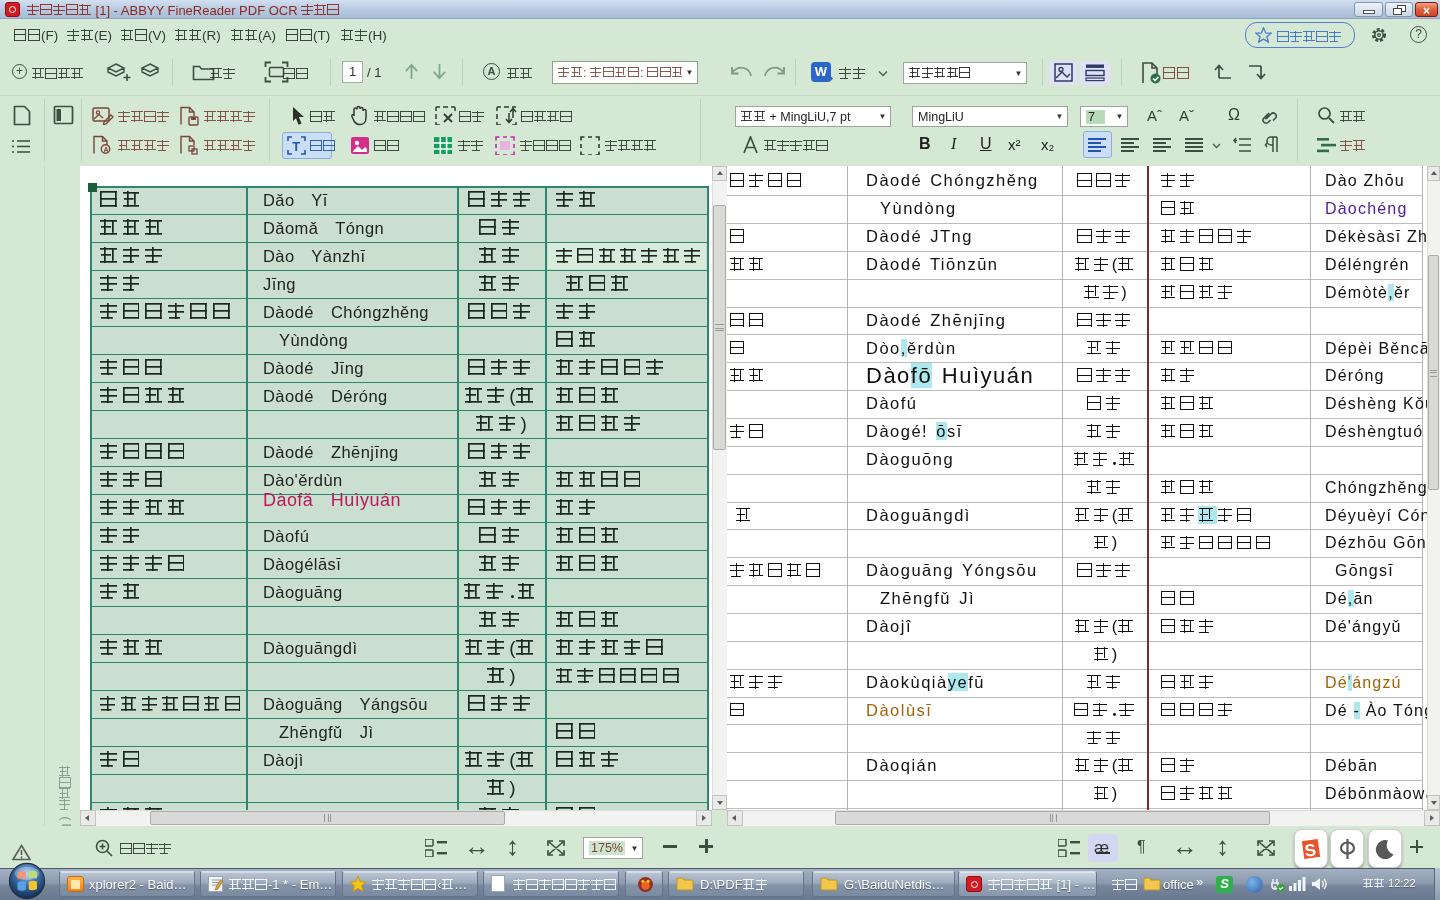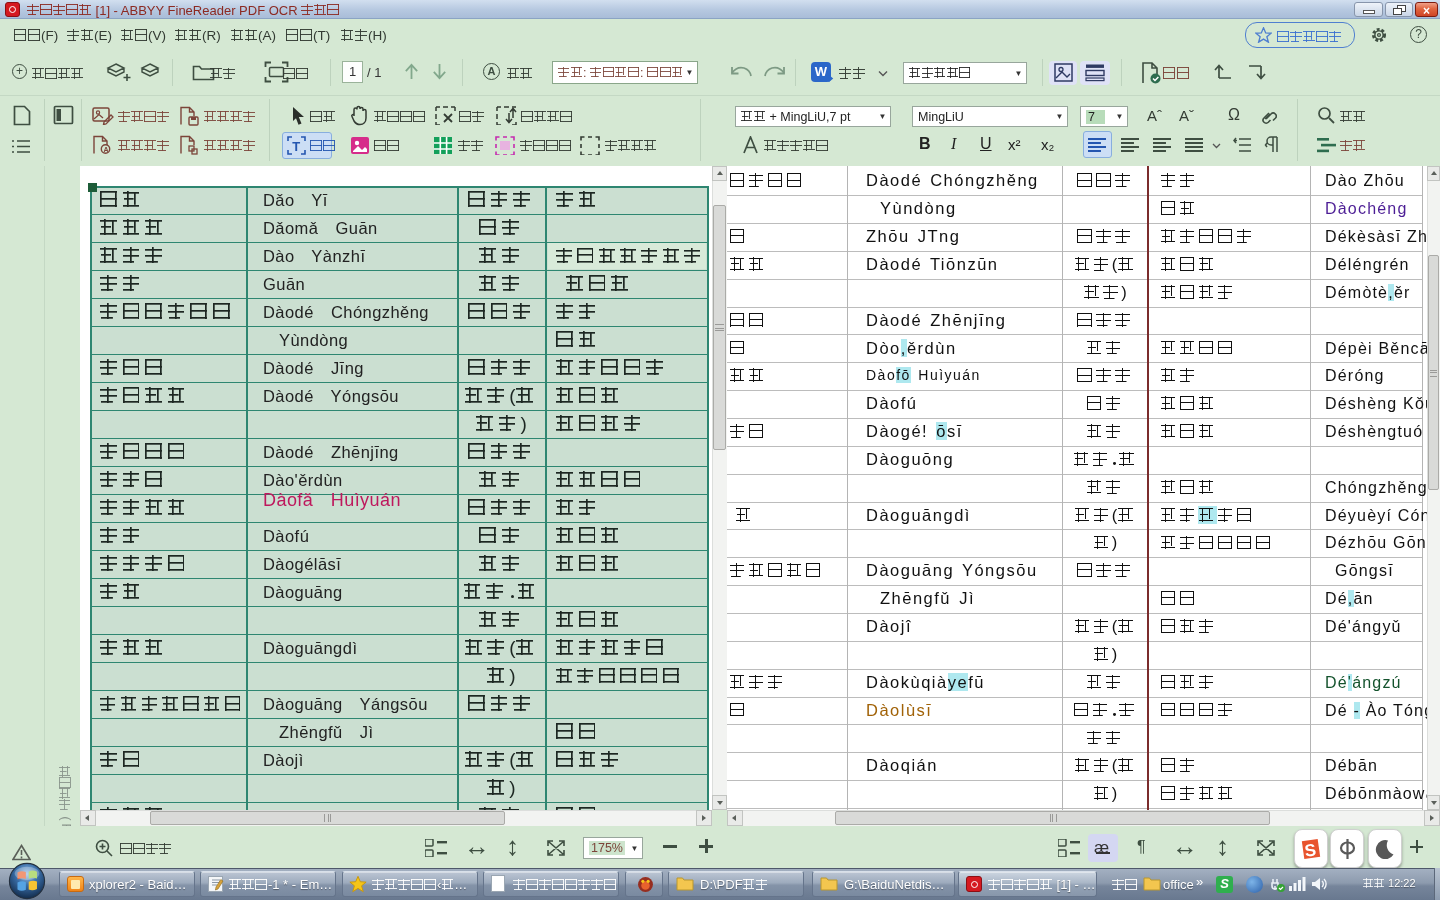--- a/index.html
+++ b/index.html
@@ -353,42 +353,42 @@
     <div class="ab" style="left:166px;top:20px;width:1.5px;height:644px;background:#2e8671"></div>
     <div class="ab" style="left:377px;top:20px;width:1.5px;height:644px;background:#2e8671"></div>
     <div class="ab" style="left:465px;top:20px;width:1.5px;height:644px;background:#2e8671"></div>
     <div class="ab" style="left:627px;top:20px;width:1.5px;height:644px;background:#2e8671"></div>
     <div class="ab" style="left:8px;top:17px;width:9px;height:9px;background:#1d5c38"></div>
     <div class="lbl scan" style="left:19px;top:20px;height:28.0px;line-height:28.0px;font-size:19px;color:#1d2722"><i class="k a"></i><i class="k c"></i></div>
     <div class="lbl" style="left:183px;top:20px;height:28.0px;line-height:28.0px;font-size:16.5px;letter-spacing:.45px;word-spacing:12px;color:#222">Dǎo Yī</div>
     <div class="lbl scan" style="left:377px;top:20px;width:88px;height:28.0px;line-height:28.0px;font-size:19px;color:#1d2722;text-align:center"><i class="k a"></i><i class="k b"></i><i class="k b"></i></div>
     <div class="lbl scan" style="left:475px;top:20px;height:28.0px;line-height:28.0px;font-size:19px;color:#1d2722"><i class="k b"></i><i class="k c"></i></div>
     <div class="lbl scan" style="left:19px;top:48px;height:28.0px;line-height:28.0px;font-size:19px;color:#1d2722"><i class="k c"></i><i class="k c"></i><i class="k c"></i></div>
-    <div class="lbl" style="left:183px;top:48px;height:28.0px;line-height:28.0px;font-size:16.5px;letter-spacing:.45px;word-spacing:12px;color:#222">Dǎomǎ Guān</div>
+    <div class="lbl" style="left:183px;top:48px;height:28.0px;line-height:28.0px;font-size:16.5px;letter-spacing:.45px;word-spacing:12px;color:#222">Dǎomǎ Tóngn</div>
     <div class="lbl scan" style="left:377px;top:48px;width:88px;height:28.0px;line-height:28.0px;font-size:19px;color:#1d2722;text-align:center"><i class="k a"></i><i class="k b"></i></div>
     <div class="lbl scan" style="left:19px;top:76px;height:28.0px;line-height:28.0px;font-size:19px;color:#1d2722"><i class="k c"></i><i class="k b"></i><i class="k b"></i></div>
     <div class="lbl" style="left:183px;top:76px;height:28.0px;line-height:28.0px;font-size:16.5px;letter-spacing:.45px;word-spacing:12px;color:#222">Dào Yànzhī</div>
     <div class="lbl scan" style="left:377px;top:76px;width:88px;height:28.0px;line-height:28.0px;font-size:19px;color:#1d2722;text-align:center"><i class="k c"></i><i class="k b"></i></div>
     <div class="lbl scan" style="left:475px;top:76px;height:28.0px;line-height:28.0px;font-size:18px;color:#1d2722"><i class="k b"></i><i class="k a"></i><i class="k c"></i><i class="k c"></i><i class="k b"></i><i class="k c"></i><i class="k b"></i></div>
     <div class="lbl scan" style="left:19px;top:104px;height:28.0px;line-height:28.0px;font-size:19px;color:#1d2722"><i class="k b"></i><i class="k b"></i></div>
-    <div class="lbl" style="left:183px;top:104px;height:28.0px;line-height:28.0px;font-size:16.5px;letter-spacing:.45px;word-spacing:12px;color:#222">Guān</div>
+    <div class="lbl" style="left:183px;top:104px;height:28.0px;line-height:28.0px;font-size:16.5px;letter-spacing:.45px;word-spacing:12px;color:#222">Jīng</div>
     <div class="lbl scan" style="left:377px;top:104px;width:88px;height:28.0px;line-height:28.0px;font-size:19px;color:#1d2722;text-align:center"><i class="k c"></i><i class="k b"></i></div>
     <div class="lbl scan" style="left:485px;top:104px;height:28.0px;line-height:28.0px;font-size:19px;color:#1d2722"><i class="k c"></i><i class="k a"></i><i class="k c"></i></div>
     <div class="lbl scan" style="left:19px;top:132px;height:28.0px;line-height:28.0px;font-size:19px;color:#1d2722"><i class="k b"></i><i class="k a"></i><i class="k a"></i><i class="k b"></i><i class="k a"></i><i class="k a"></i></div>
     <div class="lbl" style="left:183px;top:132px;height:28.0px;line-height:28.0px;font-size:16.5px;letter-spacing:.45px;word-spacing:12px;color:#222">Dàodé Chóngzhěng</div>
     <div class="lbl scan" style="left:377px;top:132px;width:88px;height:28.0px;line-height:28.0px;font-size:19px;color:#1d2722;text-align:center"><i class="k a"></i><i class="k a"></i><i class="k b"></i></div>
     <div class="lbl scan" style="left:475px;top:132px;height:28.0px;line-height:28.0px;font-size:19px;color:#1d2722"><i class="k b"></i><i class="k b"></i></div>
     <div class="lbl" style="left:199px;top:160px;height:28.0px;line-height:28.0px;font-size:16.5px;letter-spacing:.45px;word-spacing:12px;color:#222">Yùndòng</div>
     <div class="lbl scan" style="left:475px;top:160px;height:28.0px;line-height:28.0px;font-size:19px;color:#1d2722"><i class="k a"></i><i class="k c"></i></div>
     <div class="lbl scan" style="left:19px;top:188px;height:28.0px;line-height:28.0px;font-size:19px;color:#1d2722"><i class="k b"></i><i class="k a"></i><i class="k a"></i></div>
     <div class="lbl" style="left:183px;top:188px;height:28.0px;line-height:28.0px;font-size:16.5px;letter-spacing:.45px;word-spacing:12px;color:#222">Dàodé Jīng</div>
     <div class="lbl scan" style="left:377px;top:188px;width:88px;height:28.0px;line-height:28.0px;font-size:19px;color:#1d2722;text-align:center"><i class="k a"></i><i class="k b"></i><i class="k b"></i></div>
     <div class="lbl scan" style="left:475px;top:188px;height:28.0px;line-height:28.0px;font-size:19px;color:#1d2722"><i class="k c"></i><i class="k b"></i><i class="k a"></i><i class="k a"></i><i class="k b"></i></div>
     <div class="lbl scan" style="left:19px;top:216px;height:28.0px;line-height:28.0px;font-size:19px;color:#1d2722"><i class="k b"></i><i class="k a"></i><i class="k c"></i><i class="k c"></i></div>
-    <div class="lbl" style="left:183px;top:216px;height:28.0px;line-height:28.0px;font-size:16.5px;letter-spacing:.45px;word-spacing:12px;color:#222">Dàodé Yóngsōu</div>
+    <div class="lbl" style="left:183px;top:216px;height:28.0px;line-height:28.0px;font-size:16.5px;letter-spacing:.45px;word-spacing:12px;color:#222">Dàodé Déróng</div>
     <div class="lbl scan" style="left:377px;top:216px;width:88px;height:28.0px;line-height:28.0px;font-size:19px;color:#1d2722;text-align:center"><i class="k c"></i><i class="k b"></i>(<i class="k c"></i></div>
     <div class="lbl scan" style="left:475px;top:216px;height:28.0px;line-height:28.0px;font-size:19px;color:#1d2722"><i class="k c"></i><i class="k a"></i><i class="k c"></i></div>
     <div class="lbl scan" style="left:377px;top:244px;width:88px;height:28.0px;line-height:28.0px;font-size:19px;color:#1d2722;text-align:center"><i class="k c"></i><i class="k b"></i>)</div>
     <div class="lbl scan" style="left:475px;top:244px;height:28.0px;line-height:28.0px;font-size:19px;color:#1d2722"><i class="k c"></i><i class="k a"></i><i class="k c"></i><i class="k b"></i></div>
     <div class="lbl scan" style="left:19px;top:272px;height:28.0px;line-height:28.0px;font-size:19px;color:#1d2722"><i class="k b"></i><i class="k a"></i><i class="k a"></i><i class="k a"></i></div>
     <div class="lbl" style="left:183px;top:272px;height:28.0px;line-height:28.0px;font-size:16.5px;letter-spacing:.45px;word-spacing:12px;color:#222">Dàodé Zhēnjīng</div>
     <div class="lbl scan" style="left:377px;top:272px;width:88px;height:28.0px;line-height:28.0px;font-size:19px;color:#1d2722;text-align:center"><i class="k a"></i><i class="k b"></i><i class="k b"></i></div>
     <div class="lbl scan" style="left:19px;top:300px;height:28.0px;line-height:28.0px;font-size:19px;color:#1d2722"><i class="k b"></i><i class="k b"></i><i class="k a"></i></div>
     <div class="lbl" style="left:183px;top:300px;height:28.0px;line-height:28.0px;font-size:16.5px;letter-spacing:.45px;word-spacing:12px;color:#222">Dào'ěrdùn</div>
     <div class="lbl scan" style="left:377px;top:300px;width:88px;height:28.0px;line-height:28.0px;font-size:19px;color:#1d2722;text-align:center"><i class="k c"></i><i class="k b"></i></div>
@@ -492,42 +492,42 @@
     <div class="ab" style="left:420px;top:0;width:2px;height:644px;background:#7b2c2c"></div>
     <div class="lbl rck" style="left:2px;top:1.3px;height:27.85px;line-height:27.85px;font-size:16.5px;color:#111"><i class="k a"></i><i class="k b"></i><i class="k a"></i><i class="k a"></i></div>
     <div class="lbl" style="left:139px;top:1.3px;height:27.85px;line-height:27.85px;font-size:16.5px;letter-spacing:1.5px;word-spacing:2px;color:#111">Dàodé Chóngzhěng</div>
     <div class="lbl rck" style="left:335px;top:1.3px;width:86px;height:27.85px;line-height:27.85px;font-size:16.5px;color:#111;text-align:center"><i class="k a"></i><i class="k a"></i><i class="k b"></i></div>
     <div class="lbl rck" style="left:433px;top:1.3px;height:27.85px;line-height:27.85px;font-size:16.5px;color:#111"><i class="k b"></i><i class="k b"></i></div>
     <div class="lbl" style="left:598px;top:1.3px;height:27.85px;line-height:27.85px;font-size:16px;letter-spacing:1.2px;color:#111">Dào Zhōu</div>
     <div class="lbl" style="left:153px;top:29.2px;height:27.85px;line-height:27.85px;font-size:16.5px;letter-spacing:1.5px;word-spacing:2px;color:#111">Yùndòng</div>
     <div class="lbl rck" style="left:433px;top:29.2px;height:27.85px;line-height:27.85px;font-size:16.5px;color:#111"><i class="k a"></i><i class="k c"></i></div>
     <div class="lbl" style="left:598px;top:29.2px;height:27.85px;line-height:27.85px;font-size:16px;letter-spacing:1.2px;color:#4c1d95">Dàochéng</div>
     <div class="lbl rck" style="left:2px;top:57.1px;height:27.85px;line-height:27.85px;font-size:16.5px;color:#111"><i class="k a"></i></div>
-    <div class="lbl" style="left:139px;top:57.1px;height:27.85px;line-height:27.85px;font-size:16.5px;letter-spacing:1.5px;word-spacing:2px;color:#111">Zhōu JTng</div>
+    <div class="lbl" style="left:139px;top:57.1px;height:27.85px;line-height:27.85px;font-size:16.5px;letter-spacing:1.5px;word-spacing:2px;color:#111">Dàodé JTng</div>
     <div class="lbl rck" style="left:335px;top:57.1px;width:86px;height:27.85px;line-height:27.85px;font-size:16.5px;color:#111;text-align:center"><i class="k a"></i><i class="k b"></i><i class="k b"></i></div>
     <div class="lbl rck" style="left:433px;top:57.1px;height:27.85px;line-height:27.85px;font-size:16.5px;color:#111"><i class="k c"></i><i class="k b"></i><i class="k a"></i><i class="k a"></i><i class="k b"></i></div>
     <div class="lbl" style="left:598px;top:57.1px;height:27.85px;line-height:27.85px;font-size:16px;letter-spacing:1.2px;color:#111">Dékèsàsī Zhōu</div>
     <div class="lbl rck" style="left:2px;top:84.9px;height:27.85px;line-height:27.85px;font-size:16.5px;color:#111"><i class="k c"></i><i class="k c"></i></div>
     <div class="lbl" style="left:139px;top:84.9px;height:27.85px;line-height:27.85px;font-size:16.5px;letter-spacing:1.5px;word-spacing:2px;color:#111">Dàodé Tiōnzūn</div>
     <div class="lbl rck" style="left:335px;top:84.9px;width:86px;height:27.85px;line-height:27.85px;font-size:16.5px;color:#111;text-align:center"><i class="k c"></i><i class="k b"></i>(<i class="k c"></i></div>
     <div class="lbl rck" style="left:433px;top:84.9px;height:27.85px;line-height:27.85px;font-size:16.5px;color:#111"><i class="k c"></i><i class="k a"></i><i class="k c"></i></div>
     <div class="lbl" style="left:598px;top:84.9px;height:27.85px;line-height:27.85px;font-size:16px;letter-spacing:1.2px;color:#111">Déléngrén</div>
     <div class="lbl rck" style="left:335px;top:112.8px;width:86px;height:27.85px;line-height:27.85px;font-size:16.5px;color:#111;text-align:center"><i class="k c"></i><i class="k b"></i>)</div>
     <div class="lbl rck" style="left:433px;top:112.8px;height:27.85px;line-height:27.85px;font-size:16.5px;color:#111"><i class="k c"></i><i class="k a"></i><i class="k c"></i><i class="k b"></i></div>
     <div class="lbl" style="left:598px;top:112.8px;height:27.85px;line-height:27.85px;font-size:16px;letter-spacing:1.2px;color:#111">Démòtè<span class="hl">,</span>ěr</div>
     <div class="lbl rck" style="left:2px;top:140.6px;height:27.85px;line-height:27.85px;font-size:16.5px;color:#111"><i class="k a"></i><i class="k a"></i></div>
     <div class="lbl" style="left:139px;top:140.6px;height:27.85px;line-height:27.85px;font-size:16.5px;letter-spacing:1.5px;word-spacing:2px;color:#111">Dàodé Zhēnjīng</div>
     <div class="lbl rck" style="left:335px;top:140.6px;width:86px;height:27.85px;line-height:27.85px;font-size:16.5px;color:#111;text-align:center"><i class="k a"></i><i class="k b"></i><i class="k b"></i></div>
     <div class="lbl rck" style="left:2px;top:168.5px;height:27.85px;line-height:27.85px;font-size:16.5px;color:#111"><i class="k a"></i></div>
     <div class="lbl" style="left:139px;top:168.5px;height:27.85px;line-height:27.85px;font-size:16.5px;letter-spacing:1.5px;word-spacing:2px;color:#111">Dòo<span class="hl">,</span>ěrdùn</div>
     <div class="lbl rck" style="left:335px;top:168.5px;width:86px;height:27.85px;line-height:27.85px;font-size:16.5px;color:#111;text-align:center"><i class="k c"></i><i class="k b"></i></div>
     <div class="lbl rck" style="left:433px;top:168.5px;height:27.85px;line-height:27.85px;font-size:16.5px;color:#111"><i class="k c"></i><i class="k c"></i><i class="k a"></i><i class="k a"></i></div>
     <div class="lbl" style="left:598px;top:168.5px;height:27.85px;line-height:27.85px;font-size:16px;letter-spacing:1.2px;color:#111">Dépèi Běncāo</div>
     <div class="lbl rck" style="left:2px;top:196.3px;height:27.85px;line-height:27.85px;font-size:16.5px;color:#111"><i class="k c"></i><i class="k c"></i></div>
-    <div class="lbl" style="left:139px;top:196.3px;height:27.85px;line-height:27.85px;font-size:14px;letter-spacing:1.5px;word-spacing:2px;color:#111">Dào<span class="hl">fō</span> Huìyuán</div>
+    <div class="lbl" style="left:139px;top:196.3px;height:27.85px;line-height:27.85px;font-size:22px;letter-spacing:1.5px;word-spacing:2px;color:#111">Dào<span class="hl">fō</span> Huìyuán</div>
     <div class="lbl rck" style="left:335px;top:196.3px;width:86px;height:27.85px;line-height:27.85px;font-size:16.5px;color:#111;text-align:center"><i class="k a"></i><i class="k b"></i><i class="k b"></i></div>
     <div class="lbl rck" style="left:433px;top:196.3px;height:27.85px;line-height:27.85px;font-size:16.5px;color:#111"><i class="k c"></i><i class="k b"></i></div>
     <div class="lbl" style="left:598px;top:196.3px;height:27.85px;line-height:27.85px;font-size:16px;letter-spacing:1.2px;color:#111">Déróng</div>
     <div class="lbl" style="left:139px;top:224.2px;height:27.85px;line-height:27.85px;font-size:16.5px;letter-spacing:1.5px;word-spacing:2px;color:#111">Dàofú</div>
     <div class="lbl rck" style="left:335px;top:224.2px;width:86px;height:27.85px;line-height:27.85px;font-size:16.5px;color:#111;text-align:center"><i class="k a"></i><i class="k b"></i></div>
     <div class="lbl rck" style="left:433px;top:224.2px;height:27.85px;line-height:27.85px;font-size:16.5px;color:#111"><i class="k c"></i><i class="k a"></i><i class="k c"></i></div>
     <div class="lbl" style="left:598px;top:224.2px;height:27.85px;line-height:27.85px;font-size:16px;letter-spacing:1.2px;color:#111">Déshèng Kǒu</div>
     <div class="lbl rck" style="left:2px;top:252.0px;height:27.85px;line-height:27.85px;font-size:16.5px;color:#111"><i class="k b"></i><i class="k a"></i></div>
     <div class="lbl" style="left:139px;top:252.0px;height:27.85px;line-height:27.85px;font-size:16.5px;letter-spacing:1.5px;word-spacing:2px;color:#111">Dàogé! <span class="hl">ō</span>sī</div>
     <div class="lbl rck" style="left:335px;top:252.0px;width:86px;height:27.85px;line-height:27.85px;font-size:16.5px;color:#111;text-align:center"><i class="k c"></i><i class="k b"></i></div>
@@ -555,21 +555,21 @@
     <div class="lbl" style="left:598px;top:419.1px;height:27.85px;line-height:27.85px;font-size:16px;letter-spacing:1.2px;color:#111">Dé<span class="hl">,</span>ān</div>
     <div class="lbl" style="left:139px;top:446.9px;height:27.85px;line-height:27.85px;font-size:16.5px;letter-spacing:1.5px;word-spacing:2px;color:#111">Dàojî</div>
     <div class="lbl rck" style="left:335px;top:446.9px;width:86px;height:27.85px;line-height:27.85px;font-size:16.5px;color:#111;text-align:center"><i class="k c"></i><i class="k b"></i>(<i class="k c"></i></div>
     <div class="lbl rck" style="left:433px;top:446.9px;height:27.85px;line-height:27.85px;font-size:16.5px;color:#111"><i class="k a"></i><i class="k c"></i><i class="k b"></i></div>
     <div class="lbl" style="left:598px;top:446.9px;height:27.85px;line-height:27.85px;font-size:16px;letter-spacing:1.2px;color:#111">Dé'ángyǔ</div>
     <div class="lbl rck" style="left:335px;top:474.8px;width:86px;height:27.85px;line-height:27.85px;font-size:16.5px;color:#111;text-align:center"><i class="k c"></i>)</div>
     <div class="lbl rck" style="left:2px;top:502.6px;height:27.85px;line-height:27.85px;font-size:16.5px;color:#111"><i class="k c"></i><i class="k b"></i><i class="k b"></i></div>
     <div class="lbl" style="left:139px;top:502.6px;height:27.85px;line-height:27.85px;font-size:16.5px;letter-spacing:1.5px;word-spacing:2px;color:#111">Dàokùqià<span class="hl">ye</span>fū</div>
     <div class="lbl rck" style="left:335px;top:502.6px;width:86px;height:27.85px;line-height:27.85px;font-size:16.5px;color:#111;text-align:center"><i class="k c"></i><i class="k b"></i></div>
     <div class="lbl rck" style="left:433px;top:502.6px;height:27.85px;line-height:27.85px;font-size:16.5px;color:#111"><i class="k a"></i><i class="k c"></i><i class="k b"></i></div>
-    <div class="lbl" style="left:598px;top:502.6px;height:27.85px;line-height:27.85px;font-size:16px;letter-spacing:1.2px;color:#14532d">Dé<span class="hl">'</span>ángzú</div>
+    <div class="lbl" style="left:598px;top:502.6px;height:27.85px;line-height:27.85px;font-size:16px;letter-spacing:1.2px;color:#a16207">Dé<span class="hl">'</span>ángzú</div>
     <div class="lbl rck" style="left:2px;top:530.5px;height:27.85px;line-height:27.85px;font-size:16.5px;color:#111"><i class="k a"></i></div>
     <div class="lbl" style="left:139px;top:530.5px;height:27.85px;line-height:27.85px;font-size:16.5px;letter-spacing:1.5px;word-spacing:2px;color:#a16207">Dàolùsī</div>
     <div class="lbl rck" style="left:335px;top:530.5px;width:86px;height:27.85px;line-height:27.85px;font-size:16.5px;color:#111;text-align:center"><i class="k a"></i><i class="k b"></i><i class="pj"></i><i class="k b"></i></div>
     <div class="lbl rck" style="left:433px;top:530.5px;height:27.85px;line-height:27.85px;font-size:16.5px;color:#111"><i class="k a"></i><i class="k a"></i><i class="k a"></i><i class="k b"></i></div>
     <div class="lbl" style="left:598px;top:530.5px;height:27.85px;line-height:27.85px;font-size:16px;letter-spacing:1.2px;color:#111">Dé <span class="hl">-</span> Ào Tóngn</div>
     <div class="lbl rck" style="left:335px;top:558.4px;width:86px;height:27.85px;line-height:27.85px;font-size:16.5px;color:#111;text-align:center"><i class="k b"></i><i class="k b"></i></div>
     <div class="lbl" style="left:139px;top:586.2px;height:27.85px;line-height:27.85px;font-size:16.5px;letter-spacing:1.5px;word-spacing:2px;color:#111">Dàoqián</div>
     <div class="lbl rck" style="left:335px;top:586.2px;width:86px;height:27.85px;line-height:27.85px;font-size:16.5px;color:#111;text-align:center"><i class="k c"></i><i class="k b"></i>(<i class="k c"></i></div>
     <div class="lbl rck" style="left:433px;top:586.2px;height:27.85px;line-height:27.85px;font-size:16.5px;color:#111"><i class="k a"></i><i class="k b"></i></div>
     <div class="lbl" style="left:598px;top:586.2px;height:27.85px;line-height:27.85px;font-size:16px;letter-spacing:1.2px;color:#111">Débān</div>

